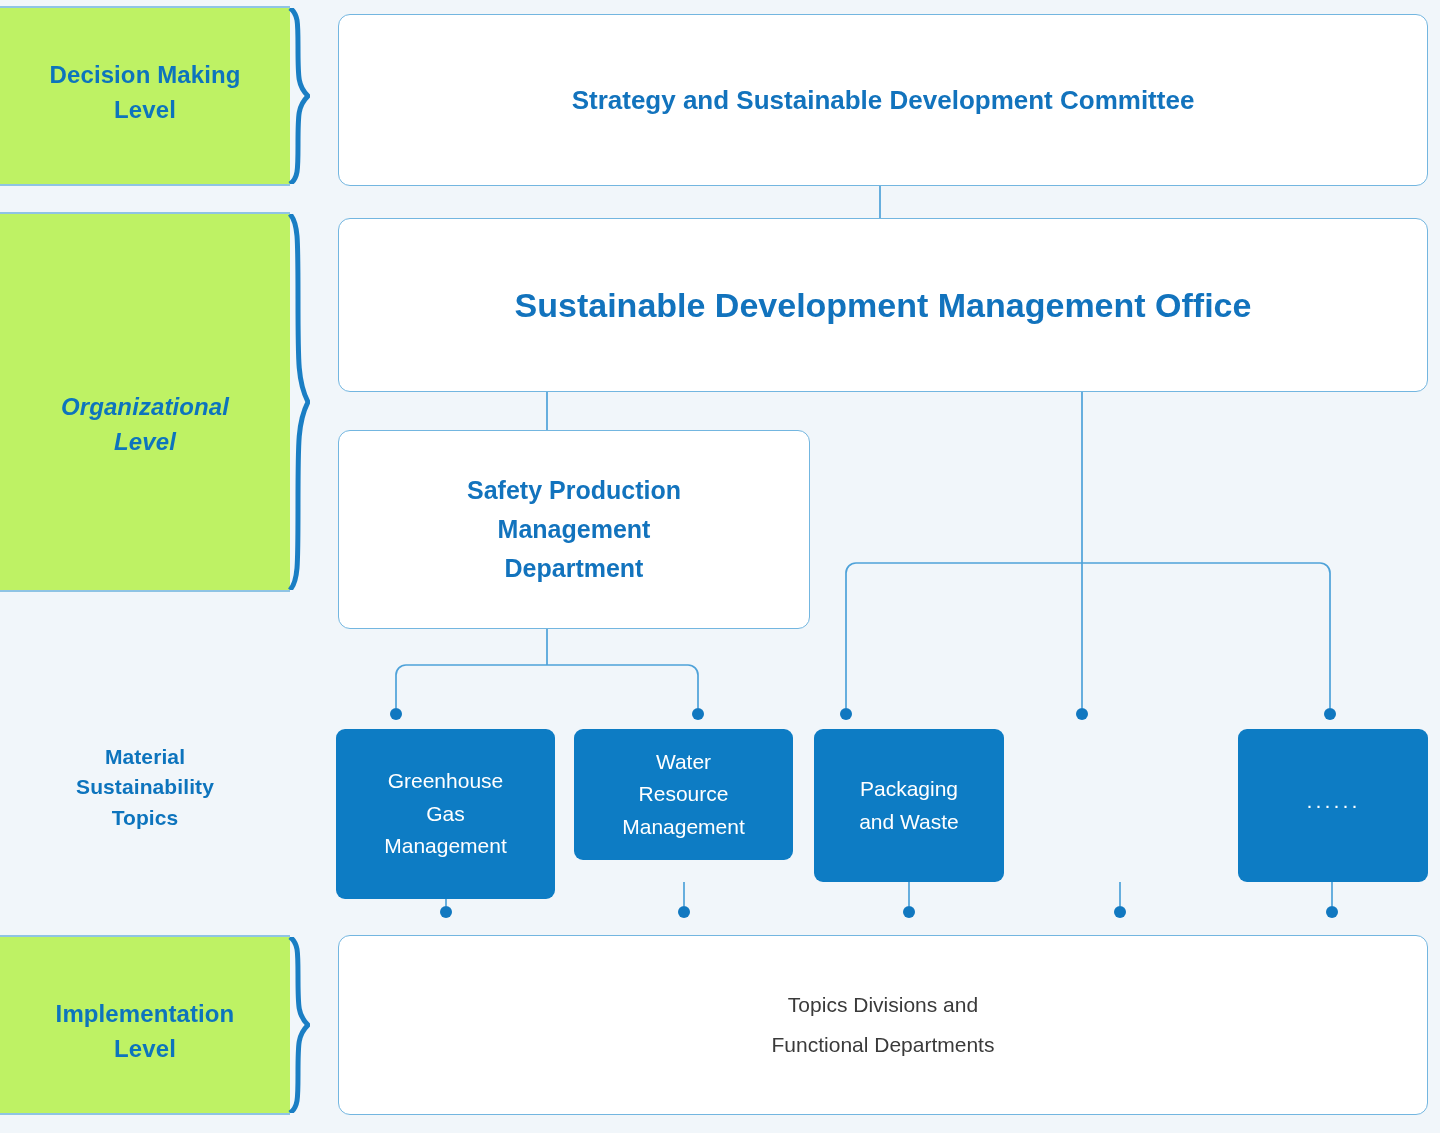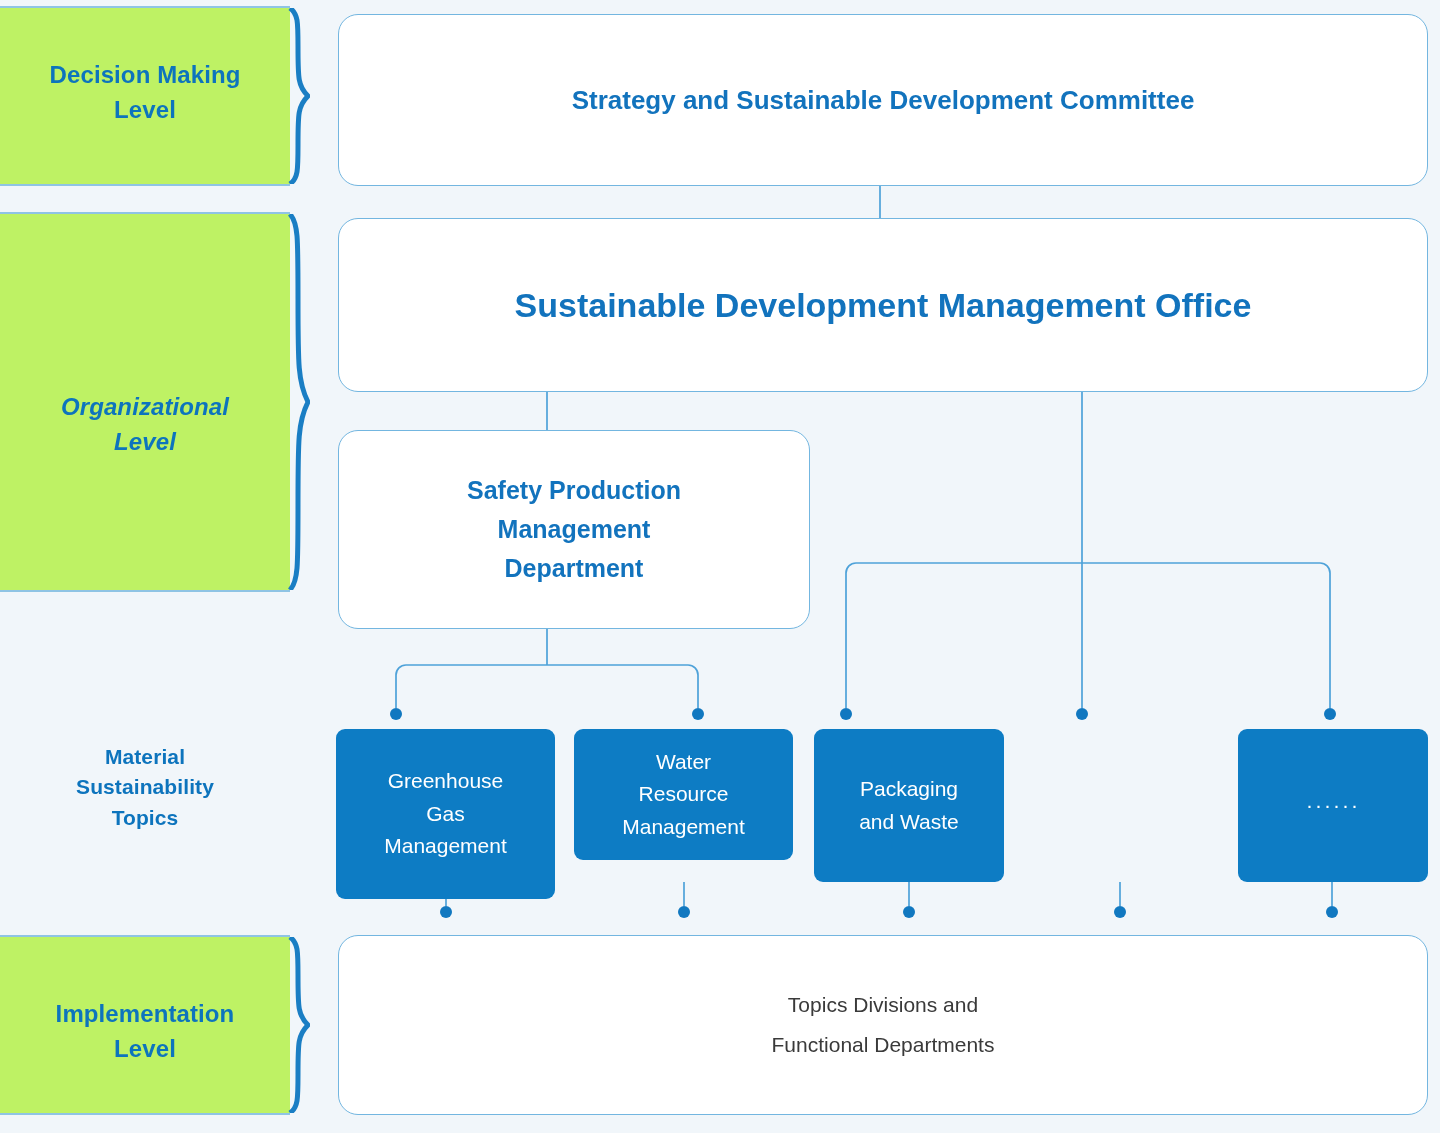--- a/index.html
+++ b/index.html
@@ -41,21 +41,21 @@
     font-weight: bold;
     line-height: 1.45;
     letter-spacing: .1px;
   }
 
   
   .node-box {
     position: absolute;
     background: #ffffff;
     border: 1.6px solid #73b6e0;
-    border-radius: 20px;
+    border-radius: 12px;
     box-sizing: border-box;
     display: flex;
     align-items: center;
     justify-content: center;
     text-align: center;
     color: #1273bd;
   }
   .node-box.plain-text {
     color: #3a3a3a;
     font-weight: normal;

